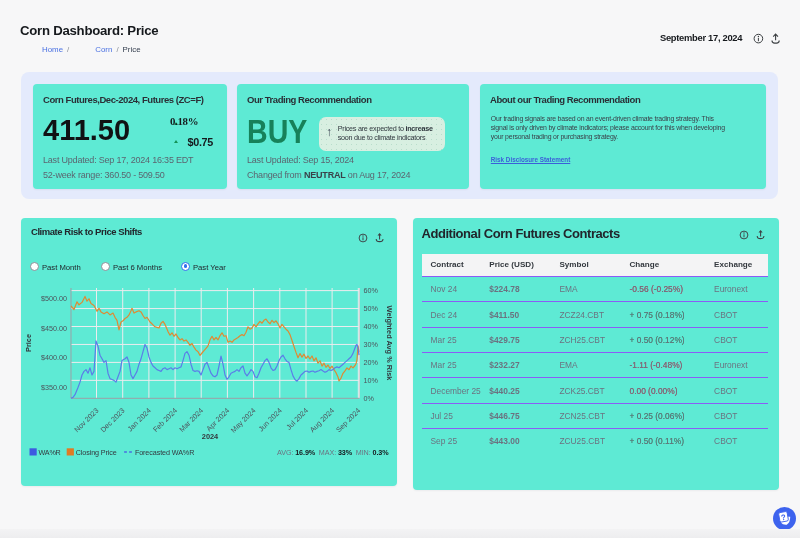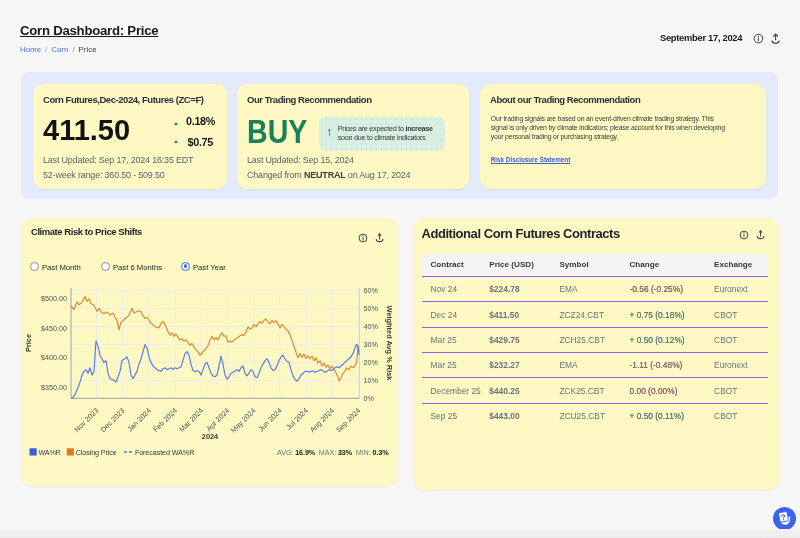--- a/index.html
+++ b/index.html
@@ -1,26 +1,26 @@
 <!DOCTYPE html>
 <html><head>
 <meta charset="utf-8">
 <style>
 * { margin:0; padding:0; box-sizing:border-box; }
 html,body { width:800px; height:538px; }
 body { font-family:"Liberation Sans", sans-serif; background:#f7f7f8; position:relative; overflow:hidden; }
-h1 { position:absolute; left:20px; top:22.7px; font-size:13.2px; font-weight:bold; color:#16191d; letter-spacing:-0.25px;text-decoration:underline; }
+h1 { position:absolute; left:20px; top:22.7px; font-size:13.2px; font-weight:bold; color:#16191d; letter-spacing:-0.25px; }
 .crumbs { position:absolute; left:20px; top:45.3px; font-size:7.9px; color:#6b7280; }
-.crumbs a { color:#4a71e2; text-decoration:none; }
+.crumbs a { color:#4a71e2; text-decoration:none;margin-left:22px; }
 .crumbs .sep { margin:0 4px; color:#8a909a; }
 .crumbs .cur { color:#374151; }
 .date { position:absolute; top:31.5px; left:660px; width:85px; text-align:left; font-size:9.4px; font-weight:bold; color:#16191d; letter-spacing:-0.3px; }
 .hicons { position:absolute; top:33px; left:752px; width:30px; height:11px; }
 .panel { position:absolute; left:21px; top:72px; width:757px; height:127px; background:#e4eafc; border-radius:8px; }
-.card { position:absolute; background:#fef9c3; border-radius:11px; box-shadow:0 1px 2px rgba(16,24,40,0.05); }
+.card { position:absolute; background:#5eead4; border-radius:4px; box-shadow:0 1px 2px rgba(16,24,40,0.05); }
 .c1 { left:33px; top:84px; width:194px; height:105px; }
 .c2 { left:237px; top:84px; width:232px; height:105px; }
 .c3 { left:480px; top:84px; width:286px; height:105px; }
 .ctitle { position:absolute; left:10px; top:9.6px; font-size:9.5px; font-weight:bold; color:#2a2f36; letter-spacing:-0.45px; white-space:nowrap; }
 .bigprice { position:absolute; left:10px; top:30.4px; font-size:29px; font-weight:bold; color:#101214; letter-spacing:0; }
 .chg { position:absolute; font-size:10.8px; font-weight:bold; color:#16191d; letter-spacing:-0.3px; }
 .tri { position:absolute; width:0; height:0; border-left:2.7px solid transparent; border-right:2.7px solid transparent; border-bottom:3.6px solid #149257; }
 .small { position:absolute; left:10px; font-size:9px; color:#5b6570; letter-spacing:-0.2px; white-space:nowrap; }
 .buy { position:absolute; left:10px; top:28.3px; font-size:34px; font-weight:bold; color:#17815a; transform:scaleX(0.84); transform-origin:left top; }
 .pill { position:absolute; left:82px; top:33px; width:126px; height:33.5px; background:#d8efe1; background-image:radial-gradient(rgba(23,129,90,0.16) 0.7px, transparent 0.8px); background-size:5px 5px; border-radius:7px; }
@@ -66,21 +66,21 @@
     <path d="M23.6 7.2 V1.4 M21.2 3.6 L23.6 1.1 L26 3.6"></path>
     <path d="M20 7.5 q0 2.6 2.6 2.6 h2 q2.6 0 2.6 -2.6"></path>
   </g>
 </svg>
 <div class="panel"></div>
 
 <div class="card c1">
   <div class="ctitle">Corn Futures,Dec-2024, Futures (ZC=F)</div>
   <div class="bigprice">411.50</div>
   <div class="tri" style="left:140.5px; top:38px;"></div>
-  <div class="chg" style="left:153px; top:30.7px;">0.18%</div>
+  <div class="chg" style="left:137px; top:30.7px;font-family:Liberation Serif, serif;">0.18%</div>
   <div class="tri" style="left:140.5px; top:56.4px;"></div>
   <div class="chg" style="left:154.5px; top:51.8px;">$0.75</div>
   <div class="small" style="top:71.2px;">Last Updated: Sep 17, 2024 16:35 EDT</div>
   <div class="small" style="top:85.8px;">52-week range: 360.50 - 509.50</div>
 </div>
 
 <div class="card c2">
   <div class="ctitle">Our Trading Recommendation</div>
   <div class="buy">BUY</div>
   <div class="pill">
@@ -246,20 +246,27 @@
           <td>Euronext</td>
         </tr>
     <tr>
           <td>December 25</td>
           <td class="price">$440.25</td>
           <td>ZCK25.CBT</td>
           <td class="dn">0.00 (0.00%)</td>
           <td>CBOT</td>
         </tr>
     <tr>
+          <td>Jul 25</td>
+          <td class="price">$446.75</td>
+          <td>ZCN25.CBT</td>
+          <td class="up">+ 0.25 (0.06%)</td>
+          <td>CBOT</td>
+        </tr>
+    <tr>
           <td>Sep 25</td>
           <td class="price">$443.00</td>
           <td>ZCU25.CBT</td>
           <td class="up">+ 0.50 (0.11%)</td>
           <td>CBOT</td>
         </tr>
   </tbody>
     </table>
 </div>
 

